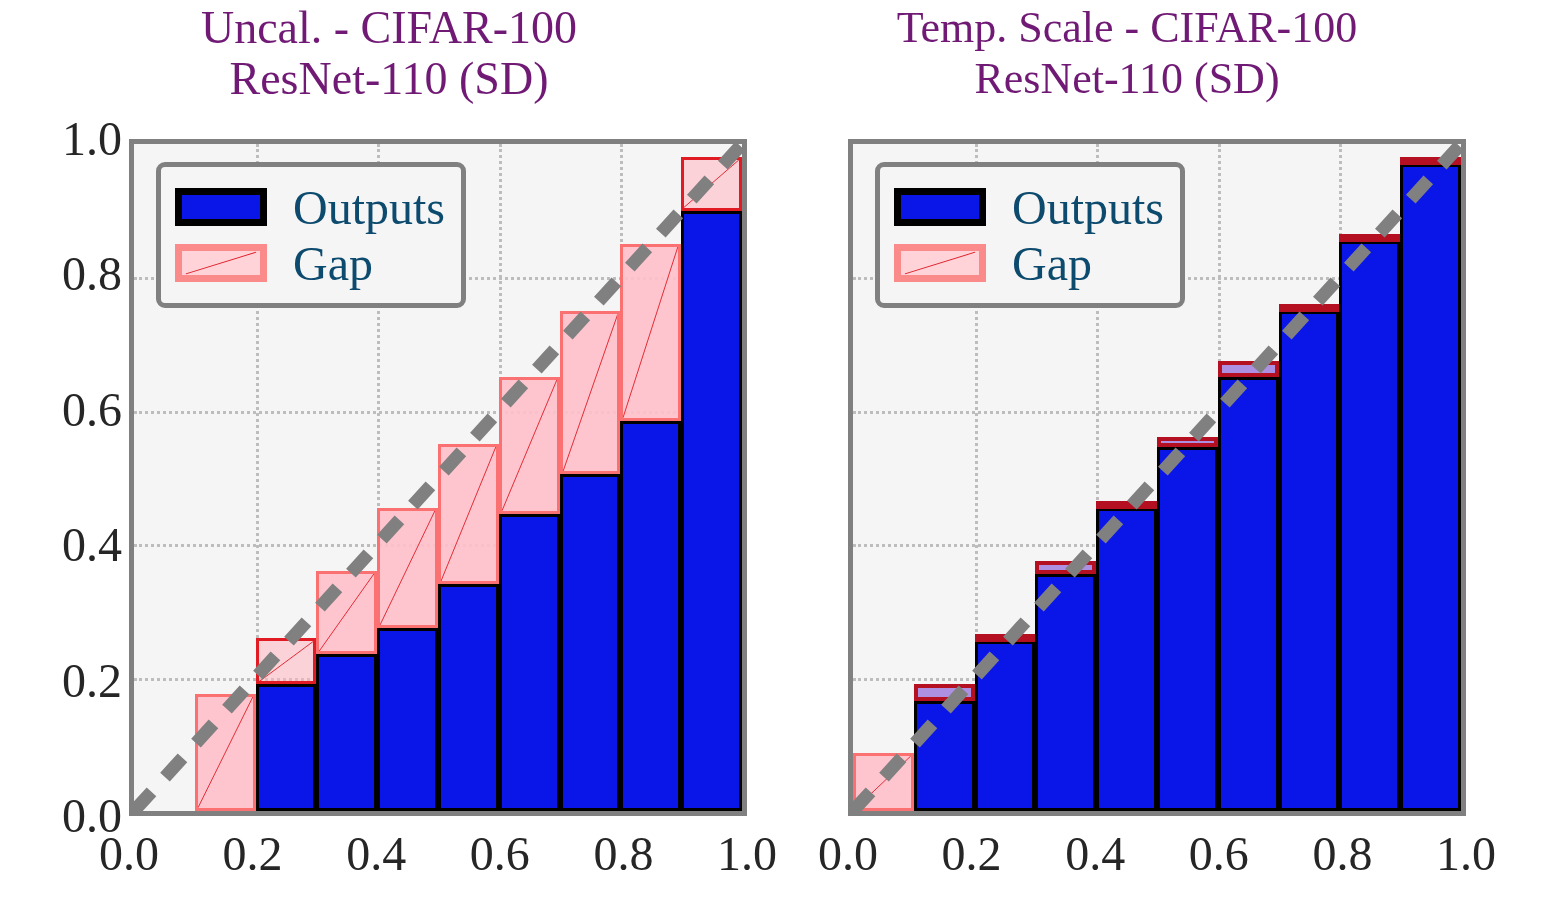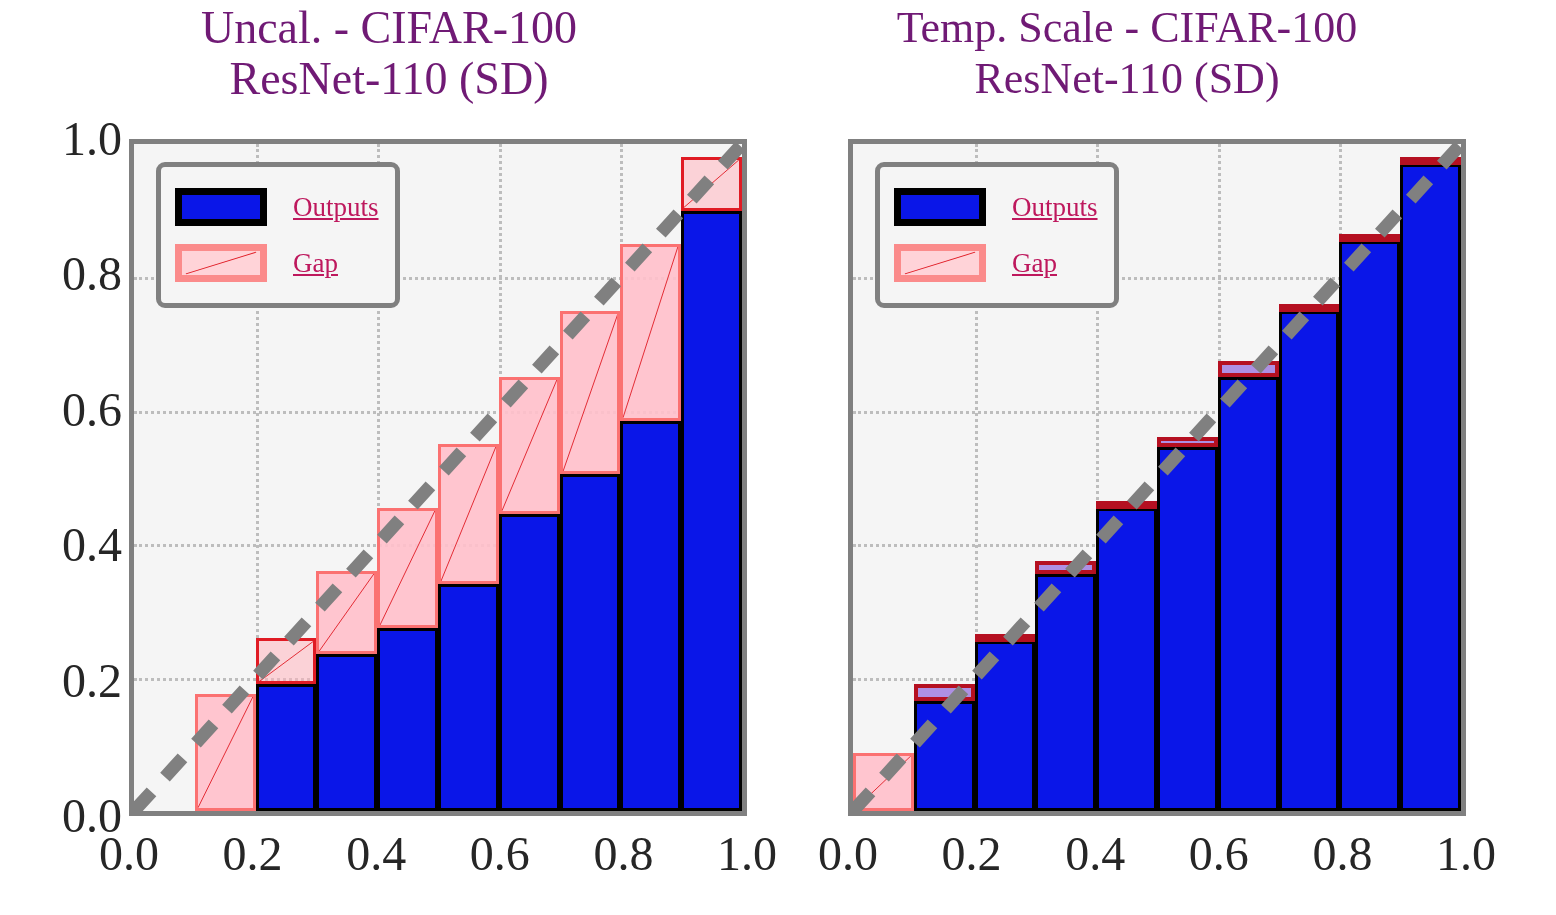--- a/index.html
+++ b/index.html
@@ -72,21 +72,21 @@
     border-radius:9px;
     box-sizing:border-box;
     padding:12px 16px 12px 14px;
   }
   .panel.left  .legend{left:22px;top:18px;}
   .panel.right .legend{left:22px;top:18px;}
   .legrow{display:flex;align-items:center;height:56px;}
   .swatch{width:92px;height:38px;box-sizing:border-box;margin-right:26px;}
   .swatch.out{background:#0a16e8;border:7px solid #000;}
   .swatch.gap{background:#ffd3d8;border:7px solid #fb8b8b;position:relative;overflow:hidden;}
-  .leglabel{font-size:27px;color:#be185d;line-height:41px;text-decoration:underline;}
+  .leglabel{font-size:48px;color:#0c4a6e;line-height:41px;}
 
   
   .ecebox{
     position:absolute;
     background:#b3bcf5;
     border:5px solid #0d0d52;
     box-sizing:border-box;
     display:flex;align-items:center;justify-content:center;
     font-size:50px;color:#000;
     letter-spacing:-1px;

